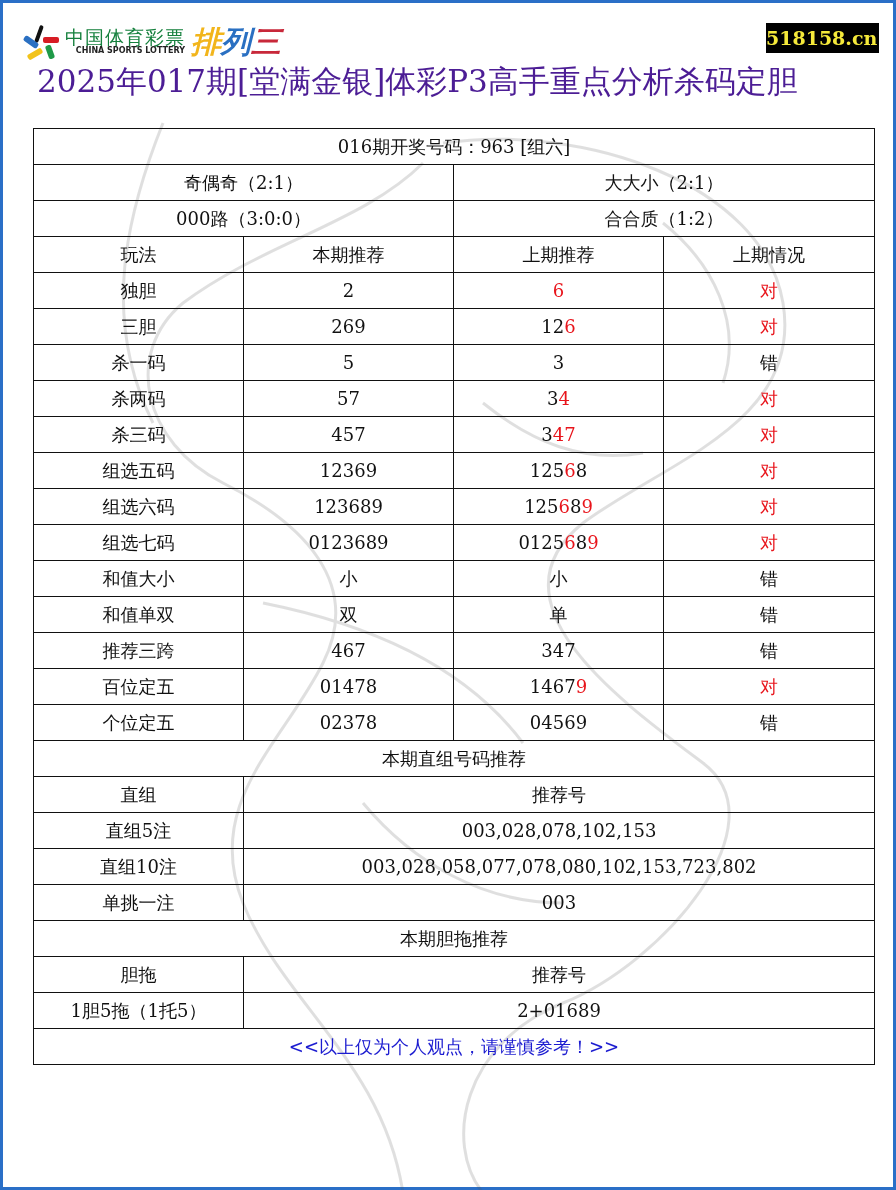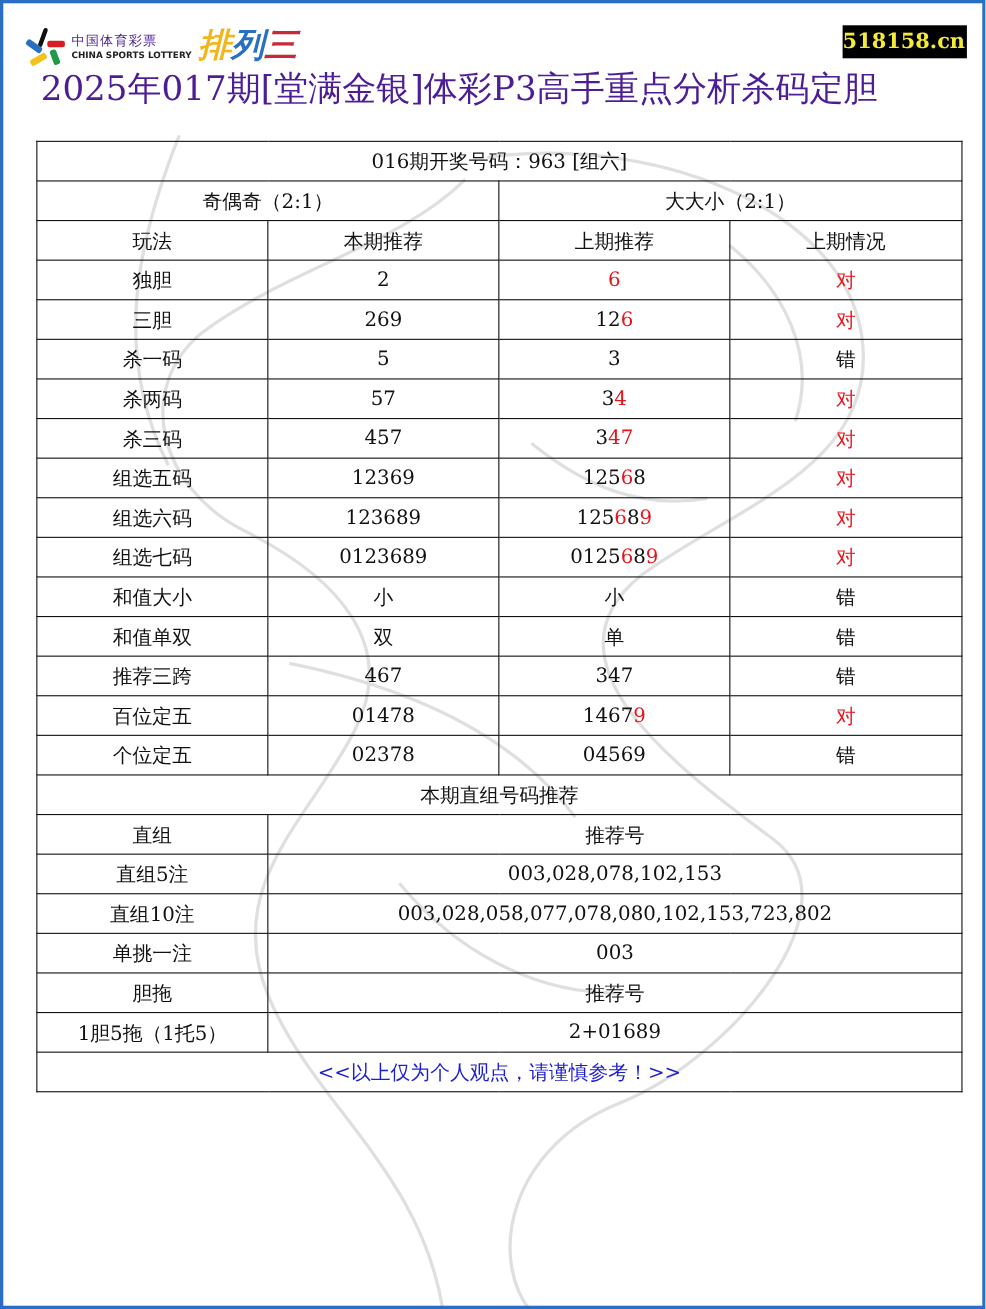--- a/index.html
+++ b/index.html
@@ -11,21 +11,21 @@
   .frame {
     position:absolute; left:0; top:0; width:896px; height:1190px;
     box-sizing:border-box; border:3px solid #2a6fc7;
     background:#ffffff;
   }
   .watermark { position:absolute; left:60px; top:100px; width:780px; height:1090px; opacity:0.18; pointer-events:none; }
   .logo { position:absolute; left:18px; top:20px; display:flex; align-items:center; }
   .logo-mark { width:40px; height:38px; position:relative; }
   .logo-mark span { position:absolute; display:block; height:6px; border-radius:2px; }
   .logo-text { margin-left:4px; display:flex; flex-direction:column; }
-  .logo-cn { font-family:"DejaVu Sans", sans-serif; font-size:12px; color:#4c1d95; letter-spacing:1px; line-height:18px; }
+  .logo-cn { font-family:"DejaVu Sans", sans-serif; font-size:19px; color:#15803d; letter-spacing:1px; line-height:18px; }
   .logo-en { font-family:"DejaVu Sans", sans-serif; font-size:8px; font-weight:bold; color:#222; line-height:10px;text-align:right; }
   .logo-p3 { margin-left:6px; font-family:"DejaVu Sans", sans-serif; font-weight:bold; font-style:italic; font-size:30px; line-height:32px; display:flex; }
   .site-badge {
     position:absolute; left:763px; top:20px; width:113px; height:30px;
     background:#000; color:#f5e93a; font-family:"DejaVu Serif", serif; font-weight:bold;
     font-size:19px; line-height:30px; 
   }
   .title {
     position:absolute; left:34px; top:58px; width:840px;
     font-family:"DejaVu Serif", "Liberation Serif", serif; font-size:31px; color:#4c1d95;
@@ -89,20 +89,24 @@
     </colgroup>
     <tbody id="tbody">
       <tr>
         <td colspan="4">016期开奖号码：963 [组六]</td>
       </tr>
       <tr>
         <td colspan="2">奇偶奇（2:1）</td>
         <td colspan="2">大大小（2:1）</td>
       </tr>
       <tr>
+        <td colspan="2">000路（3:0:0）</td>
+        <td colspan="2">合合质（1:2）</td>
+      </tr>
+      <tr>
         <td>玩法</td>
         <td>本期推荐</td>
         <td>上期推荐</td>
         <td>上期情况</td>
       </tr>
     </tbody>
     <tbody id="rows-body">
         <tr>
           <td>独胆</td>
           <td>2</td>
@@ -196,20 +200,23 @@
       </tr>
       <tr>
         <td>直组10注</td>
         <td colspan="3">003,028,058,077,078,080,102,153,723,802</td>
       </tr>
       <tr>
         <td>单挑一注</td>
         <td colspan="3">003</td>
       </tr>
       <tr>
+        <td colspan="4">本期胆拖推荐</td>
+      </tr>
+      <tr>
         <td>胆拖</td>
         <td colspan="3">推荐号</td>
       </tr>
       <tr>
         <td>1胆5拖（1托5）</td>
         <td colspan="3">2+01689</td>
       </tr>
       <tr>
         <td colspan="4" class="blue">&lt;&lt;以上仅为个人观点，请谨慎参考！&gt;&gt;</td>
       </tr>

